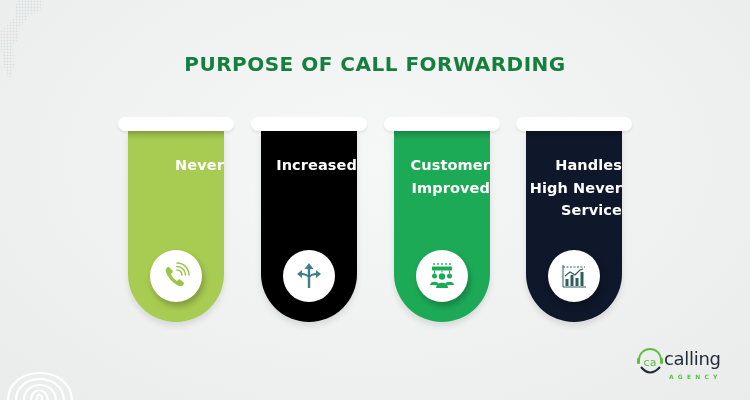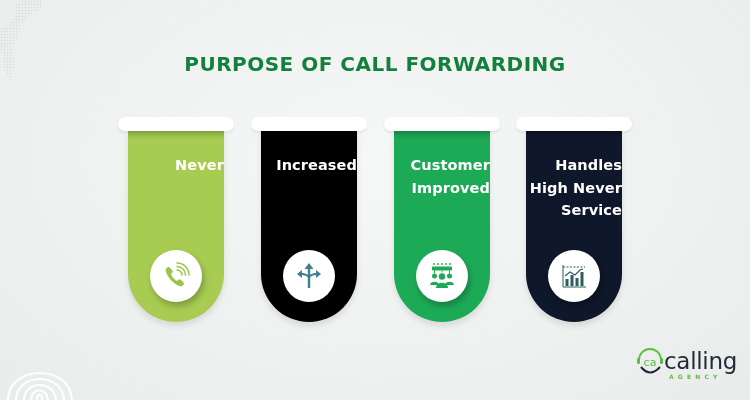--- a/index.html
+++ b/index.html
@@ -44,21 +44,21 @@
   }
   .icon-circle {
     position: absolute; left: 22px; top: 120px; width: 52px; height: 52px;
     border-radius: 50%; background: #ffffff;
     box-shadow: 2px 4px 6px rgba(0,0,0,0.25);
     display: flex; align-items: center; justify-content: center;
   }
   .logo { position: absolute; left: 636px; top: 346px; width: 110px; height: 40px; text-decoration: underline; }
   .logo-word {
     position: absolute; left: 28px; top: 2px;
-    font-family: "DejaVu Sans", sans-serif; font-size: 23px; color: #1e2a36; letter-spacing: -0.3px;
+    font-family: "DejaVu Sans", sans-serif; font-size: 18px; color: #1e2a36; letter-spacing: -0.3px;
   }
   .logo-sub {
     position: absolute; left: 33px; top: 27px;
     font-family: "DejaVu Sans", sans-serif; font-size: 6px; color: #5cbf3c; letter-spacing: 4.2px; font-weight: bold;
   }
 </style>
 </head>
 <body>
 
 <div class="map-dots"></div>

